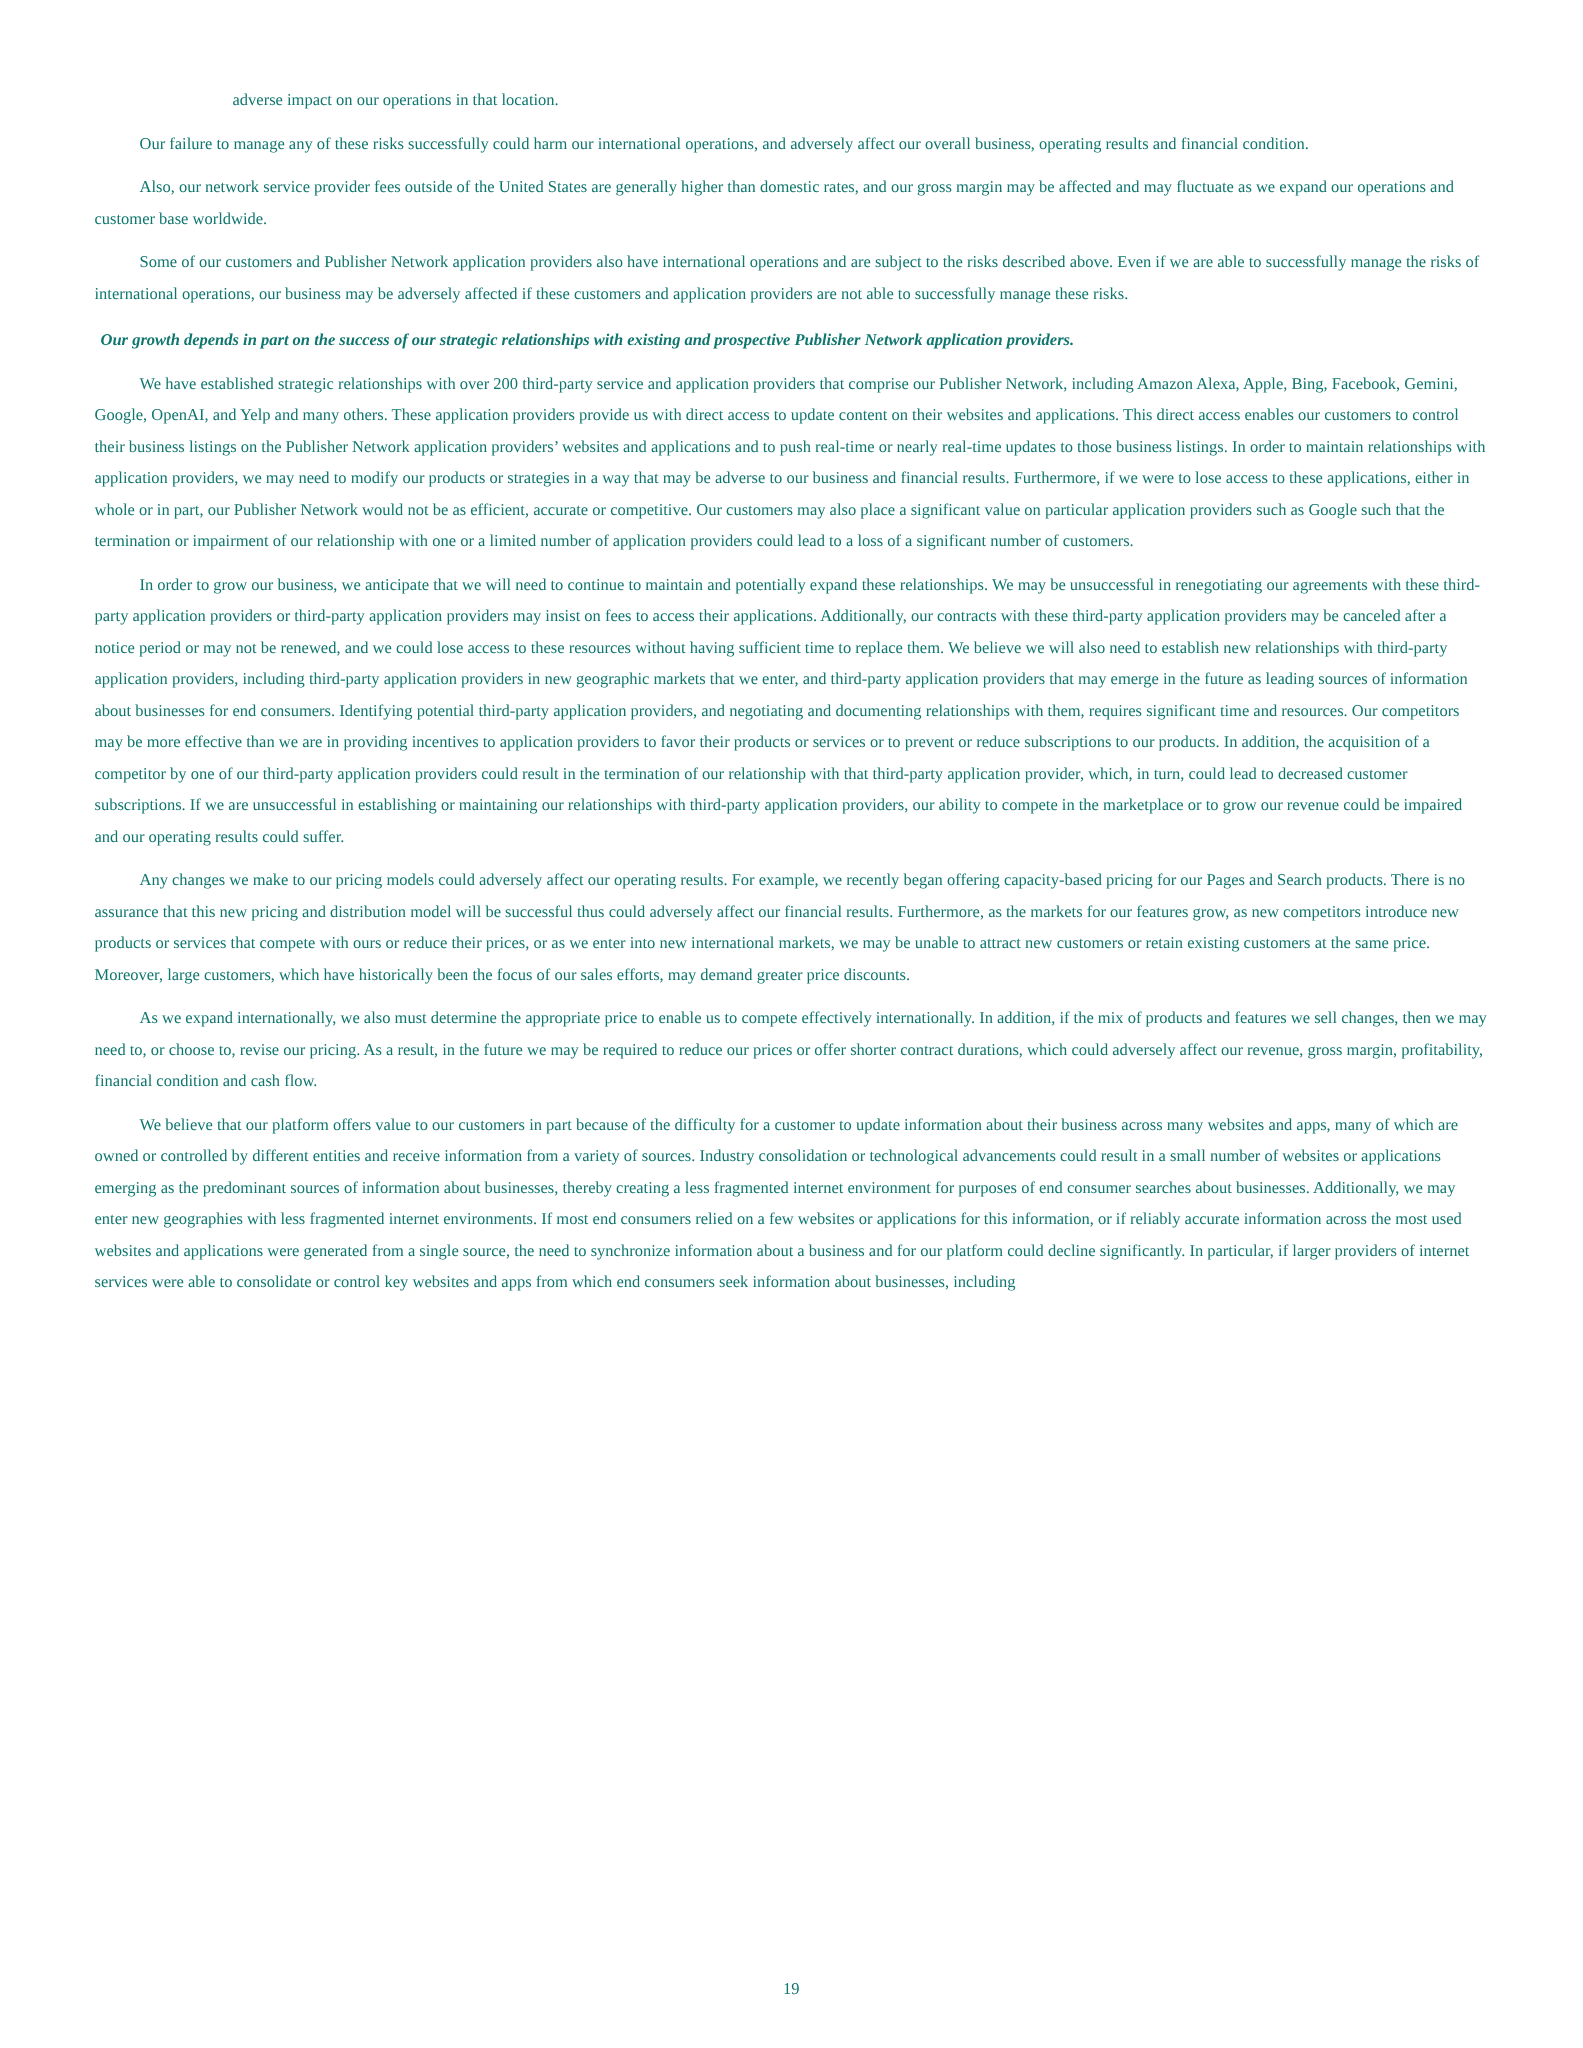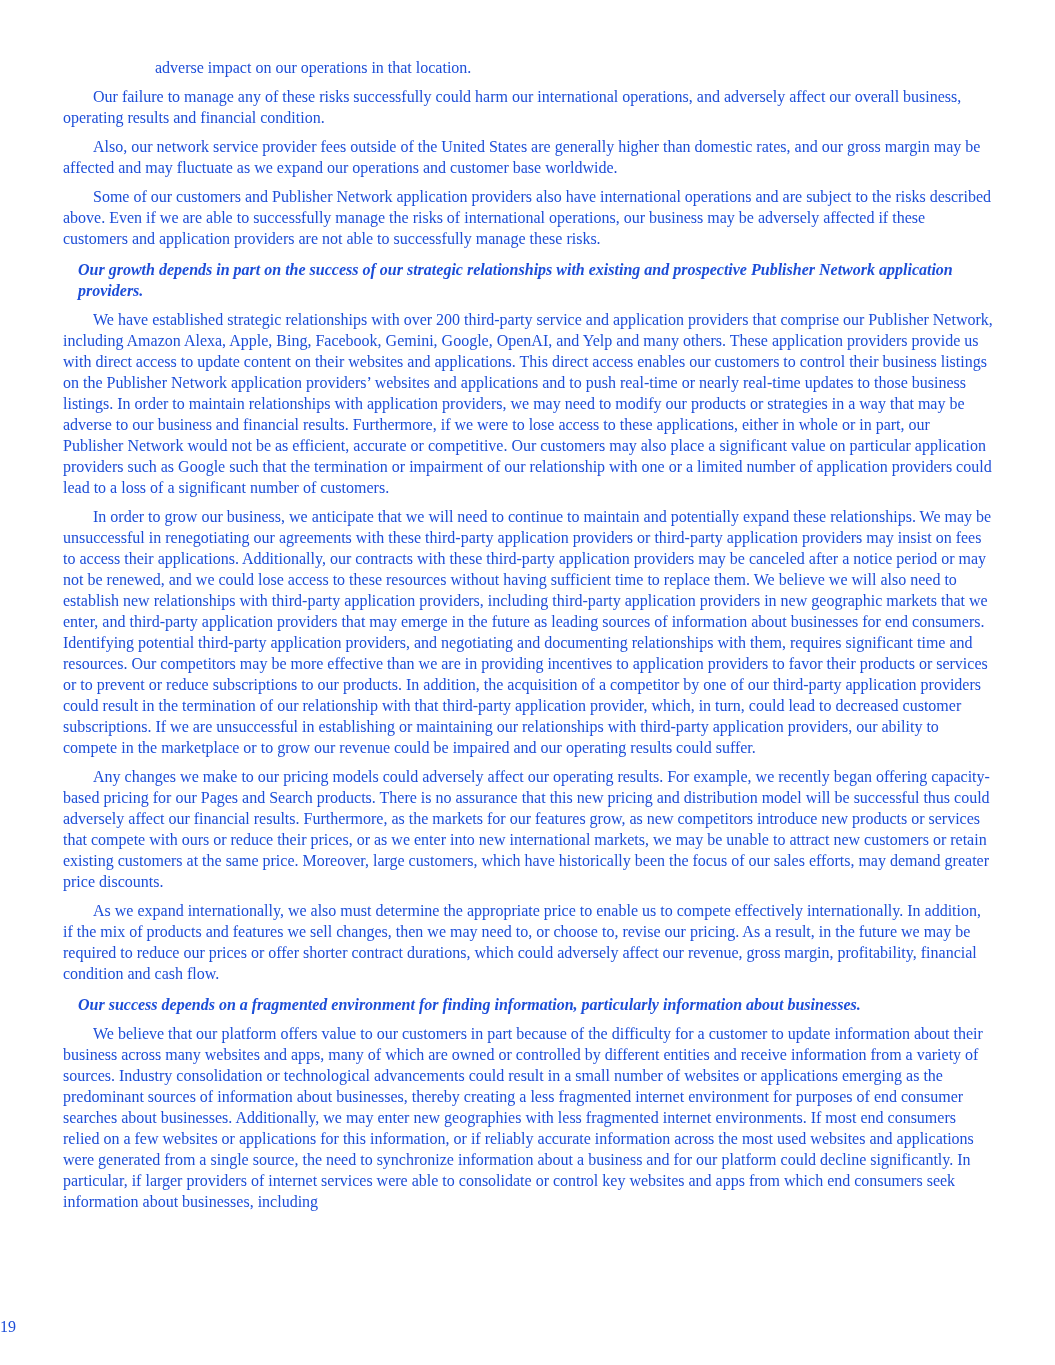--- a/index.html
+++ b/index.html
@@ -5,62 +5,61 @@
   html, body {
     margin: 0;
     padding: 0;
     background: #ffffff;
   }
   .page {
     position: relative;
     width: 1055px;
     height: 1365px;
     background: #ffffff;
-    color: #1d4ed8;
+    color: #0f766e;
     font-family: "Liberation Serif", "DejaVu Serif", serif;
-    font-size: 16px;
+    font-size: 11px;
     line-height: 21px;
     box-sizing: border-box;
     padding: 57px 62px 0 63px;
     overflow: hidden;
   }
   .para {
     margin: 8px 0;
     text-indent: 30px;
     text-align: left;
   }
   .cont {
     margin: 0 0 8px 0;
     padding-left: 92px;
     text-indent: 0;
   }
   .head {
-    margin: 10px 0 8px 15px;
+    margin: 10px 0 8px 4px;
     font-weight: bold;
     font-style: italic;
     text-indent: 0;
   }
   .page-number {
     position: absolute;
     top: 1316px;
     left: 0;
     width: 1055px;
-    text-align: left;
+    text-align: center;
     text-indent: 0;
   }
 </style>
 </head>
 <body>
 
 <div class="page">
   <p class="para cont">adverse impact on our operations in that location.</p>
   <p class="para">Our failure to manage any of these risks successfully could harm our international operations, and adversely affect our overall business, operating results and financial condition.</p>
   <p class="para">Also, our network service provider fees outside of the United States are generally higher than domestic rates, and our gross margin may be affected and may fluctuate as we expand our operations and customer base worldwide.</p>
   <p class="para">Some of our customers and Publisher Network application providers also have international operations and are subject to the risks described above. Even if we are able to successfully manage the risks of international operations, our business may be adversely affected if these customers and application providers are not able to successfully manage these risks.</p>
   <p class="para head">Our growth depends in part on the success of our strategic relationships with existing and prospective Publisher Network application providers.</p>
   <p class="para">We have established strategic relationships with over 200 third-party service and application providers that comprise our Publisher Network, including Amazon Alexa, Apple, Bing, Facebook, Gemini, Google, OpenAI, and Yelp and many others. These application providers provide us with direct access to update content on their websites and applications. This direct access enables our customers to control their business listings on the Publisher Network application providers’ websites and applications and to push real-time or nearly real-time updates to those business listings. In order to maintain relationships with application providers, we may need to modify our products or strategies in a way that may be adverse to our business and financial results. Furthermore, if we were to lose access to these applications, either in whole or in part, our Publisher Network would not be as efficient, accurate or competitive. Our customers may also place a significant value on particular application providers such as Google such that the termination or impairment of our relationship with one or a limited number of application providers could lead to a loss of a significant number of customers.</p>
   <p class="para">In order to grow our business, we anticipate that we will need to continue to maintain and potentially expand these relationships. We may be unsuccessful in renegotiating our agreements with these third-party application providers or third-party application providers may insist on fees to access their applications. Additionally, our contracts with these third-party application providers may be canceled after a notice period or may not be renewed, and we could lose access to these resources without having sufficient time to replace them. We believe we will also need to establish new relationships with third-party application providers, including third-party application providers in new geographic markets that we enter, and third-party application providers that may emerge in the future as leading sources of information about businesses for end consumers. Identifying potential third-party application providers, and negotiating and documenting relationships with them, requires significant time and resources. Our competitors may be more effective than we are in providing incentives to application providers to favor their products or services or to prevent or reduce subscriptions to our products. In addition, the acquisition of a competitor by one of our third-party application providers could result in the termination of our relationship with that third-party application provider, which, in turn, could lead to decreased customer subscriptions. If we are unsuccessful in establishing or maintaining our relationships with third-party application providers, our ability to compete in the marketplace or to grow our revenue could be impaired and our operating results could suffer.</p>
   <p class="para">Any changes we make to our pricing models could adversely affect our operating results. For example, we recently began offering capacity-based pricing for our Pages and Search products. There is no assurance that this new pricing and distribution model will be successful thus could adversely affect our financial results. Furthermore, as the markets for our features grow, as new competitors introduce new products or services that compete with ours or reduce their prices, or as we enter into new international markets, we may be unable to attract new customers or retain existing customers at the same price. Moreover, large customers, which have historically been the focus of our sales efforts, may demand greater price discounts.</p>
   <p class="para">As we expand internationally, we also must determine the appropriate price to enable us to compete effectively internationally. In addition, if the mix of products and features we sell changes, then we may need to, or choose to, revise our pricing. As a result, in the future we may be required to reduce our prices or offer shorter contract durations, which could adversely affect our revenue, gross margin, profitability, financial condition and cash flow.</p>
-  <p class="para head">Our success depends on a fragmented environment for finding information, particularly information about businesses.</p>
   <p class="para">We believe that our platform offers value to our customers in part because of the difficulty for a customer to update information about their business across many websites and apps, many of which are owned or controlled by different entities and receive information from a variety of sources. Industry consolidation or technological advancements could result in a small number of websites or applications emerging as the predominant sources of information about businesses, thereby creating a less fragmented internet environment for purposes of end consumer searches about businesses. Additionally, we may enter new geographies with less fragmented internet environments. If most end consumers relied on a few websites or applications for this information, or if reliably accurate information across the most used websites and applications were generated from a single source, the need to synchronize information about a business and for our platform could decline significantly. In particular, if larger providers of internet services were able to consolidate or control key websites and apps from which end consumers seek information about businesses, including</p>
   <div class="page-number">19</div>
 </div>
 
 </body></html>

